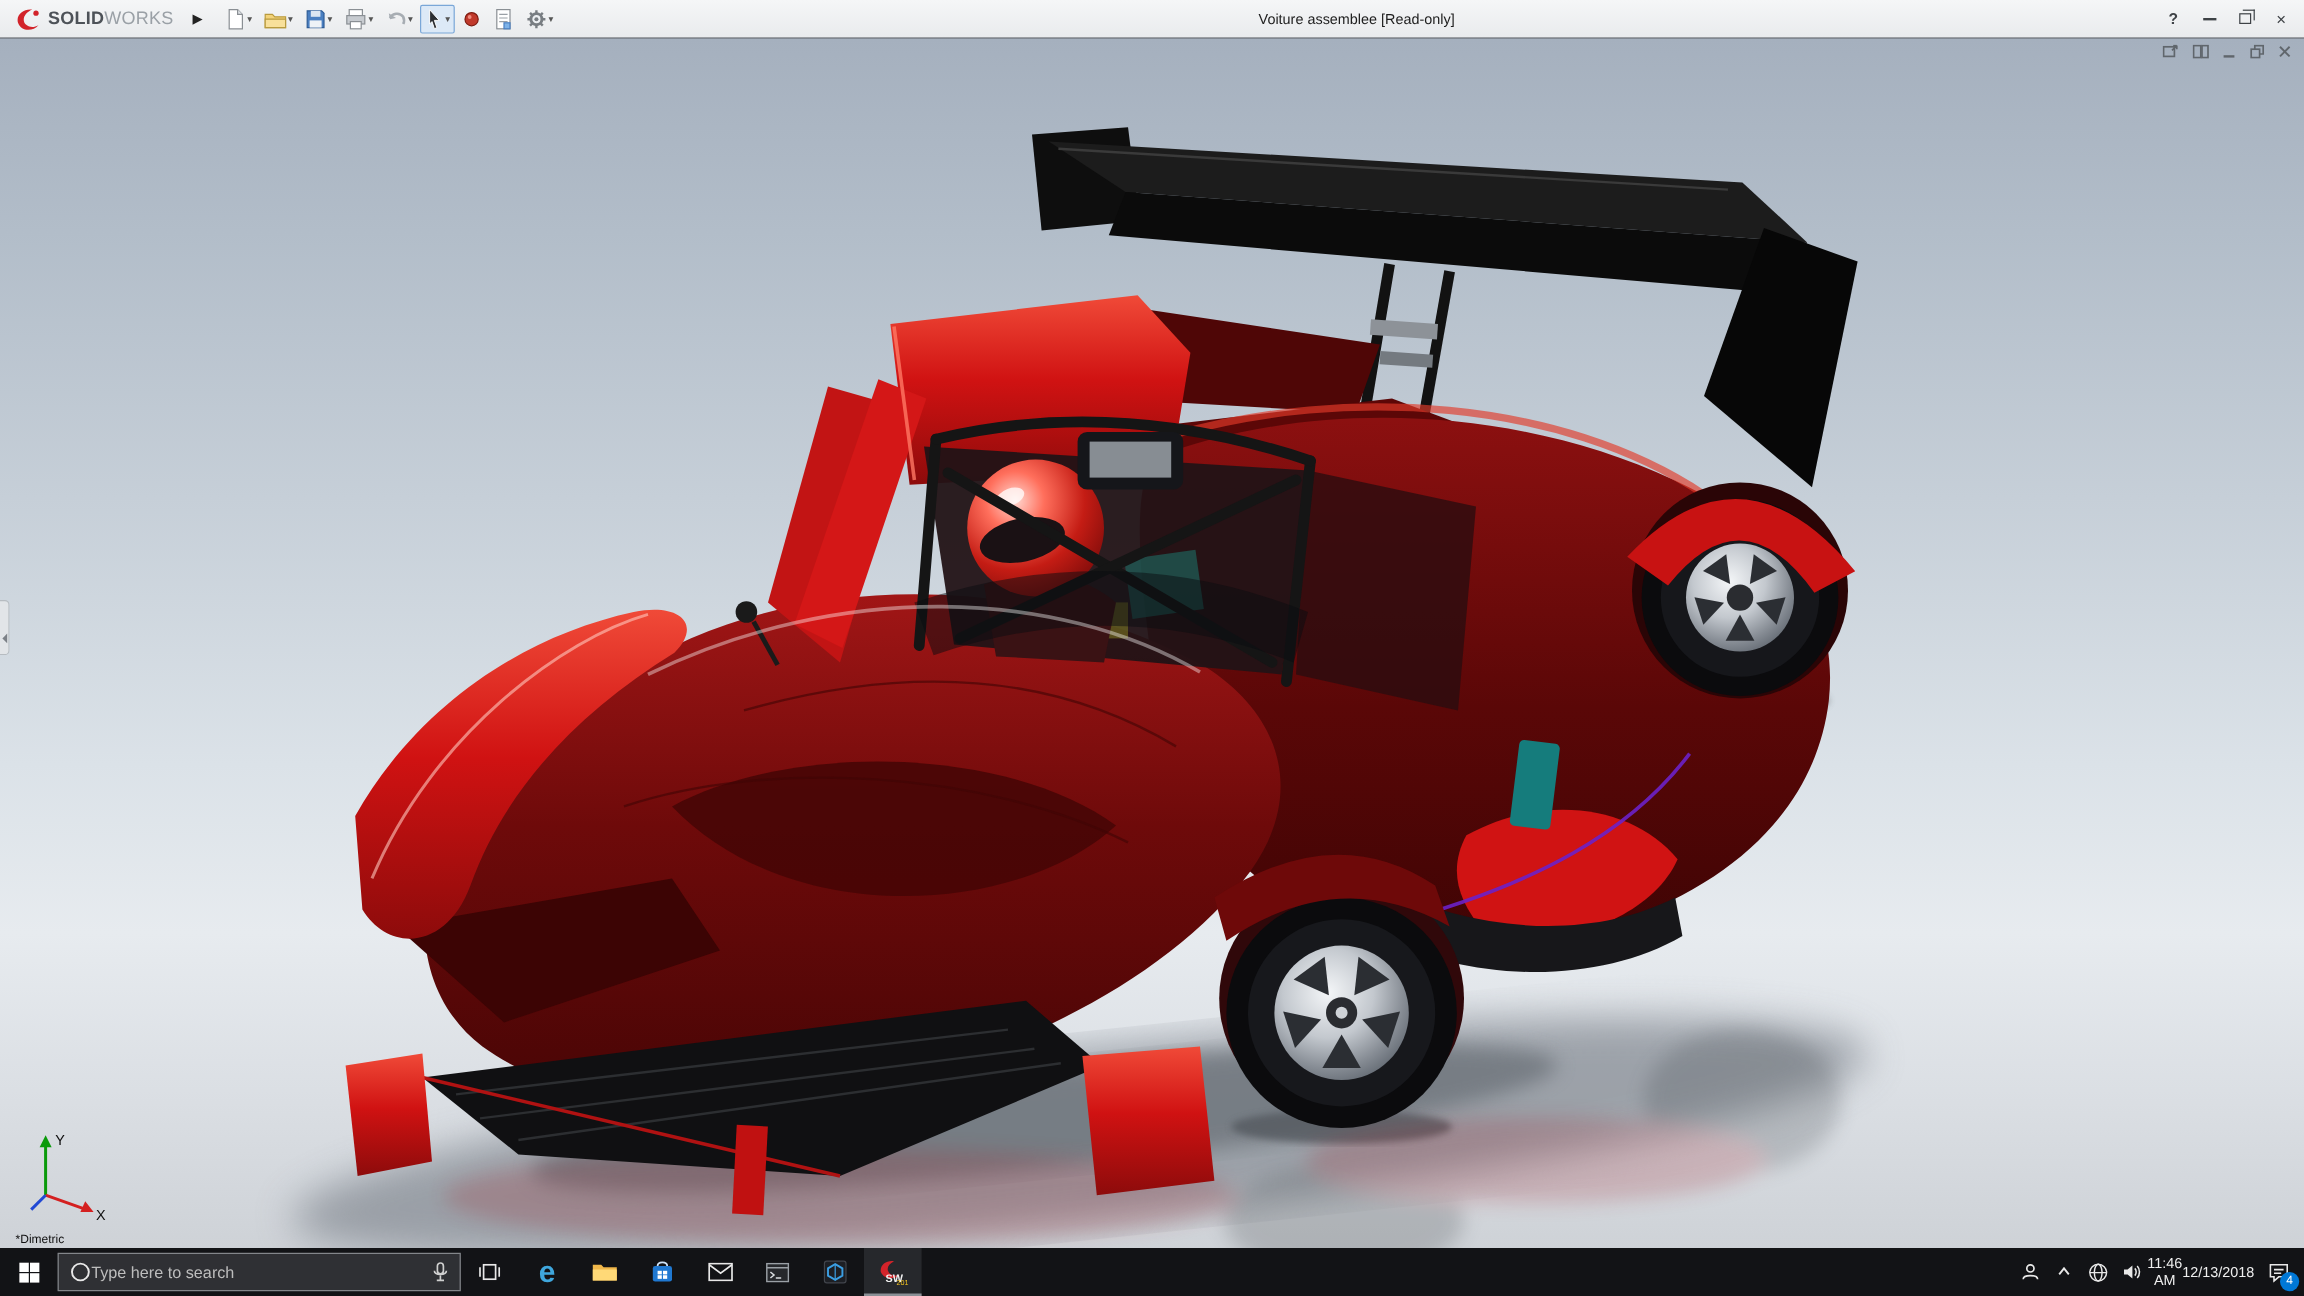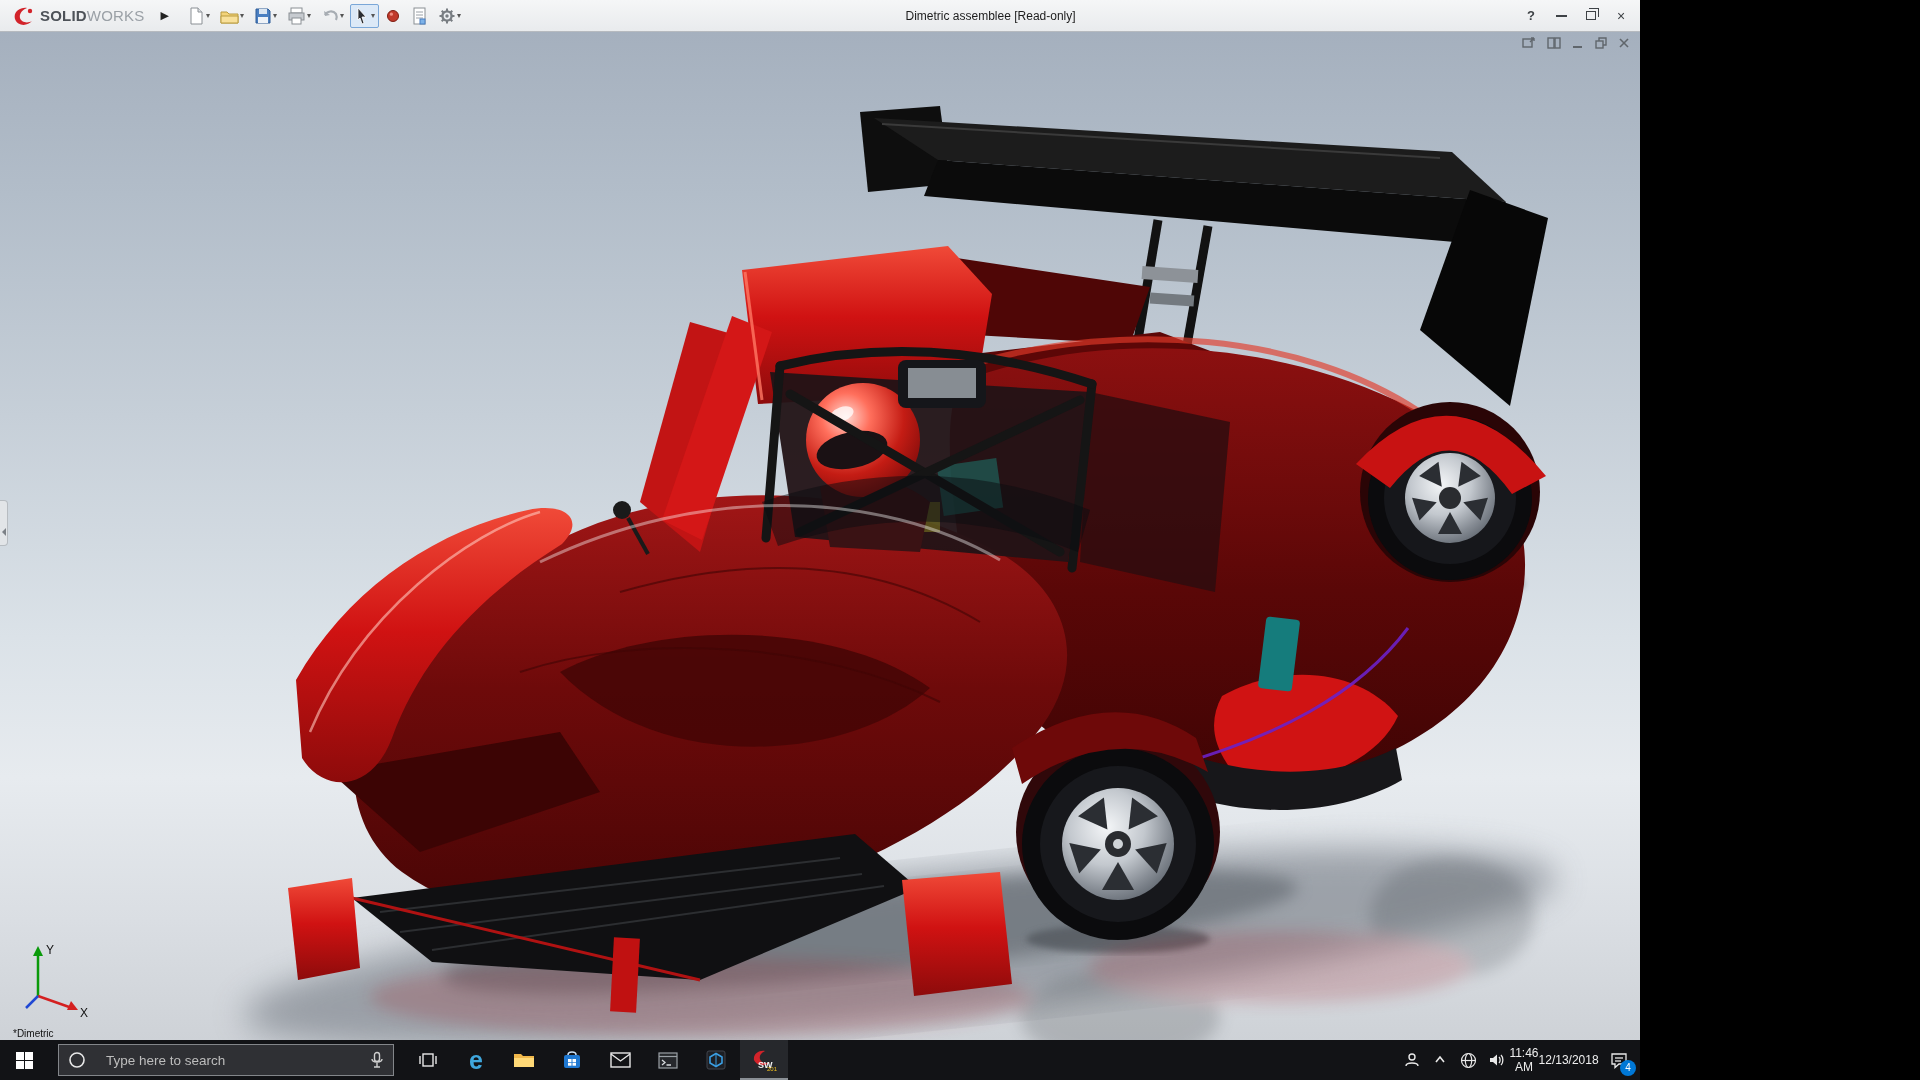--- a/index.html
+++ b/index.html
@@ -1,17 +1,17 @@
 <!DOCTYPE html>
 <html><head>
 <meta charset="utf-8">
 <style>
   * { box-sizing: border-box; margin: 0; padding: 0; }
   html,body { width:1920px; height:1080px; overflow:hidden; font-family:"Liberation Sans", sans-serif; background:#000; }
-  .app { width:1640px; height:1080px; display:flex; flex-direction:column; }
+  .app { width:1920px; height:1080px; display:flex; flex-direction:column; }
 
   
   .titlebar { height:32px; flex:0 0 32px; background:linear-gradient(#f5f6f7,#e9ebed);
               border-bottom:1px solid #b6babf; display:flex; align-items:center; padding:0 4px; }
   .logo { display:flex; align-items:center; gap:4px; padding:0 8px; }
   .brand { font-size:15px; font-weight:bold; letter-spacing:0.2px; }
   .brand .b1 { color:#4d5258; }
   .brand .b2 { color:#9aa0a6; font-weight:normal; }
   .flyout { background:none; border:none; font-size:11px; color:#222; padding:0 8px; cursor:default; }
   .toolbar { display:flex; align-items:center; gap:2px; margin-left:6px; }
@@ -39,22 +39,22 @@
   .triad { position:absolute; left:16px; bottom:22px; }
   .panel-handle { position:absolute; left:0; top:468px; width:8px; height:46px; background:#e2e5e8;
                   border:1px solid #b7bcc1; border-left:none; border-radius:0 4px 4px 0; padding:0; cursor:default; }
   .panel-handle::before { content:""; display:block; margin:17px auto 0; width:0; height:0;
                   border-top:4px solid transparent; border-bottom:4px solid transparent; border-right:4px solid #7c8187; }
 
   
   .taskbar { height:40px; flex:0 0 40px; background:#121316; display:flex; align-items:stretch; color:#e8e8e8; }
   .tb-slot { width:48px; display:flex; align-items:center; justify-content:center; background:none; border:none; cursor:default; }
   .tb-slot.running { background:#26282c; box-shadow:inset 0 -2px 0 #8a9096; }
-  .searchbox { width:336px; margin:4px 10px; background:#2f3034; border:1px solid #83868a;
-               display:flex; align-items:center; gap:20px; padding:0 9px; }
+  .searchbox { width:336px; margin:4px 0; background:#2f3034; border:1px solid #83868a;
+               display:flex; align-items:center; gap:0; padding:0 9px; }
   .searchbox input { flex:1; background:transparent; border:none; outline:none; color:#cfcfcf; font-size:13.5px; }
   .searchbox input::placeholder { color:#bdbdbd; }
   .edge-glyph { font-size:25px; font-weight:bold; color:#3fa7dd; line-height:1; }
   .tray { margin-left:auto; display:flex; align-items:stretch; }
   .tray-btn { background:none; border:none; width:28px; display:flex; align-items:center; justify-content:center; cursor:default; }
   .clock { width:88px; display:flex; align-items:center; justify-content:center;
            font-size:12px; line-height:14px; color:#eeeeee; background:none; border:none; cursor:default; }
   .action-btn { position:relative; width:42px; }
   .badge { position:absolute; right:4px; bottom:4px; min-width:16px; height:16px; border-radius:8px;
            background:#0078d7; color:#fff; font-size:10px; line-height:16px; text-align:center; padding:0 2px; }
@@ -141,21 +141,21 @@
             <line x1="3.7" y1="3.7" x2="14.3" y2="14.3"></line>
             <line x1="14.3" y1="3.7" x2="3.7" y2="14.3"></line>
           </g>
           <circle cx="9" cy="9" r="4.6" fill="#eceff2" stroke="#787d82" stroke-width="2.4"></circle>
           <circle cx="9" cy="9" r="1.7" fill="#787d82"></circle>
         </svg>
         <span class="caret">▾</span>
       </button>
     </div>
 
-    <div class="titlebar-title">Dimetric assemblee [Read-only]</div>
+    <div class="titlebar-title">Voiture assemblee [Read-only]</div>
 
     <div class="win-controls">
       <button class="win-btn help-btn">?</button>
       <button class="win-btn">
           <span class="min-bar"></span>
         </button>
       <button class="win-btn">
           <span class="restore-box"></span>
         </button>
       <button class="win-btn">×</button>

